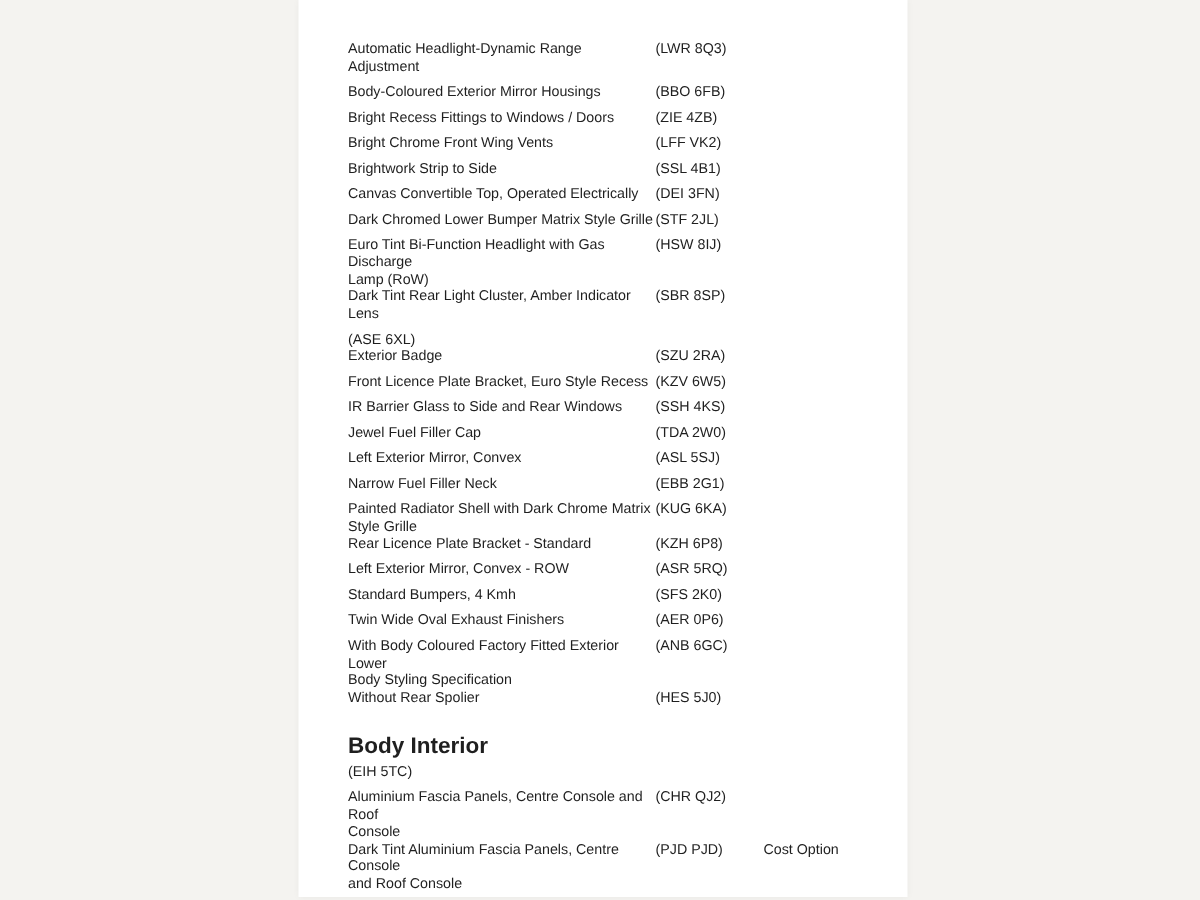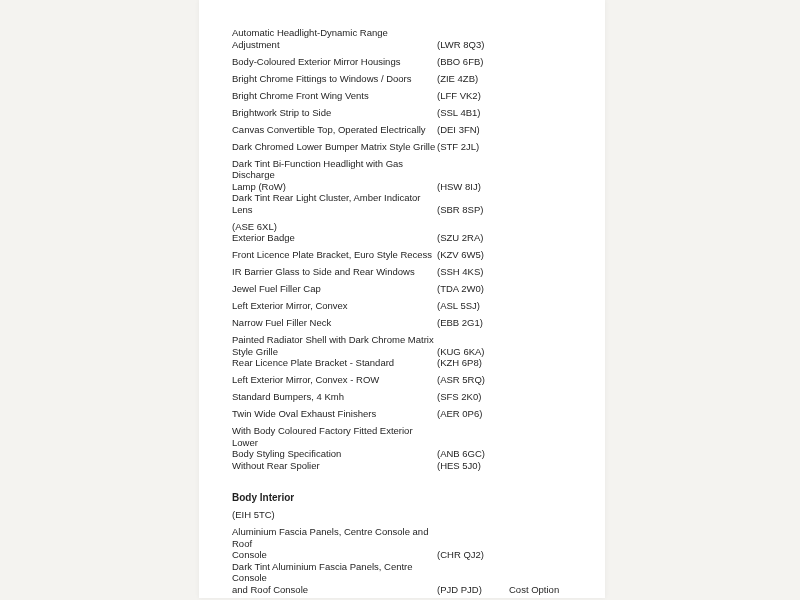--- a/index.html
+++ b/index.html
@@ -24,40 +24,40 @@
     box-shadow: 0 0 5px rgba(0,0,0,0.05);
   }
   .content {
     padding: 27px 8px 0 33px;
     font-size: 9.5px;
     line-height: 11.5px;
     color: #1f1f1f;
   }
   .row {
     display: flex;
-    align-items: flex-end;
+    align-items: flex-start;
     margin-bottom: 5.5px;
   }
   .row.tight {
     margin-bottom: 0;
   }
   .desc {
     width: 205px;
     white-space: pre-line;
   }
   .code {
     width: 72px;
     white-space: nowrap;
   }
   .note {
     flex: 1;
     white-space: nowrap;
   }
   .section-title {
-    font-size: 10px;
+    font-size: 15px;
     line-height: 11.5px;
     font-weight: bold;
     color: #1f1f1f;
     margin: 21px 0 5.5px 0;
   }
 </style>
 </head>
 <body style="background: rgb(244, 243, 240);">
 
 <div class="paper" style="background: rgb(255, 255, 255);">
@@ -66,21 +66,21 @@
     <span class="desc">Automatic Headlight-Dynamic Range Adjustment</span>
     <span class="code">(LWR 8Q3)</span>
     <span class="note"></span>
   </div>
       <div class="row">
     <span class="desc">Body-Coloured Exterior Mirror Housings</span>
     <span class="code">(BBO 6FB)</span>
     <span class="note"></span>
   </div>
       <div class="row">
-    <span class="desc">Bright Chrome Fittings to Windows / Doors</span>
+    <span class="desc">Bright Recess Fittings to Windows / Doors</span>
     <span class="code">(ZIE 4ZB)</span>
     <span class="note"></span>
   </div>
       <div class="row">
     <span class="desc">Bright Chrome Front Wing Vents</span>
     <span class="code">(LFF VK2)</span>
     <span class="note"></span>
   </div>
       <div class="row">
     <span class="desc">Brightwork Strip to Side</span>
@@ -91,21 +91,21 @@
     <span class="desc">Canvas Convertible Top, Operated Electrically</span>
     <span class="code">(DEI 3FN)</span>
     <span class="note"></span>
   </div>
       <div class="row">
     <span class="desc">Dark Chromed Lower Bumper Matrix Style Grille</span>
     <span class="code">(STF 2JL)</span>
     <span class="note"></span>
   </div>
       <div class="row tight">
-    <span class="desc">Dark Tint Bi-Function Headlight with Gas Discharge
+    <span class="desc">Euro Tint Bi-Function Headlight with Gas Discharge
 Lamp (RoW)</span>
     <span class="code">(HSW 8IJ)</span>
     <span class="note"></span>
   </div>
       <div class="row">
     <span class="desc">Dark Tint Rear Light Cluster, Amber Indicator Lens</span>
     <span class="code">(SBR 8SP)</span>
     <span class="note"></span>
   </div>
       <div class="row tight">

